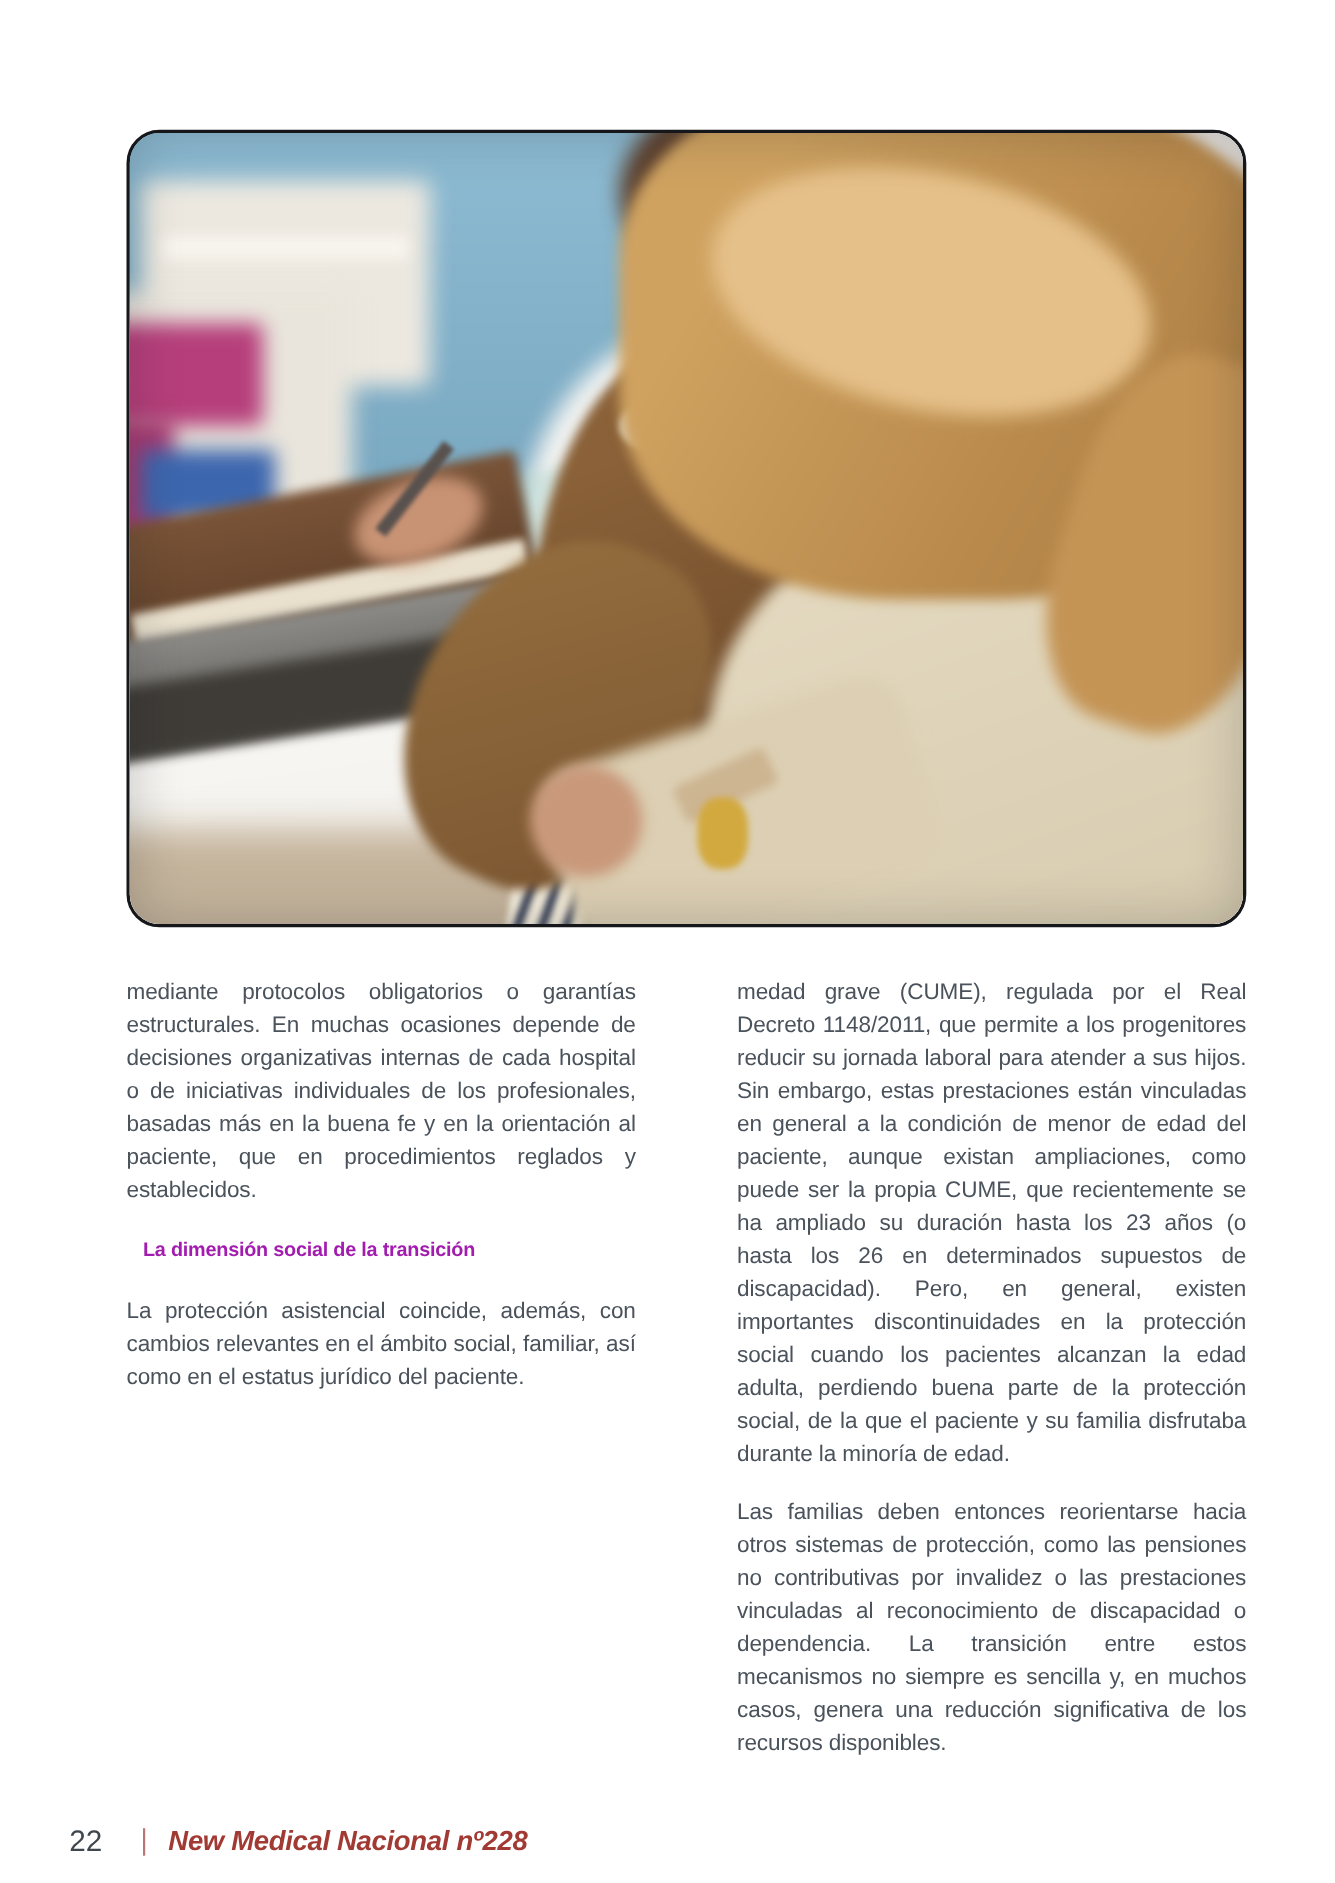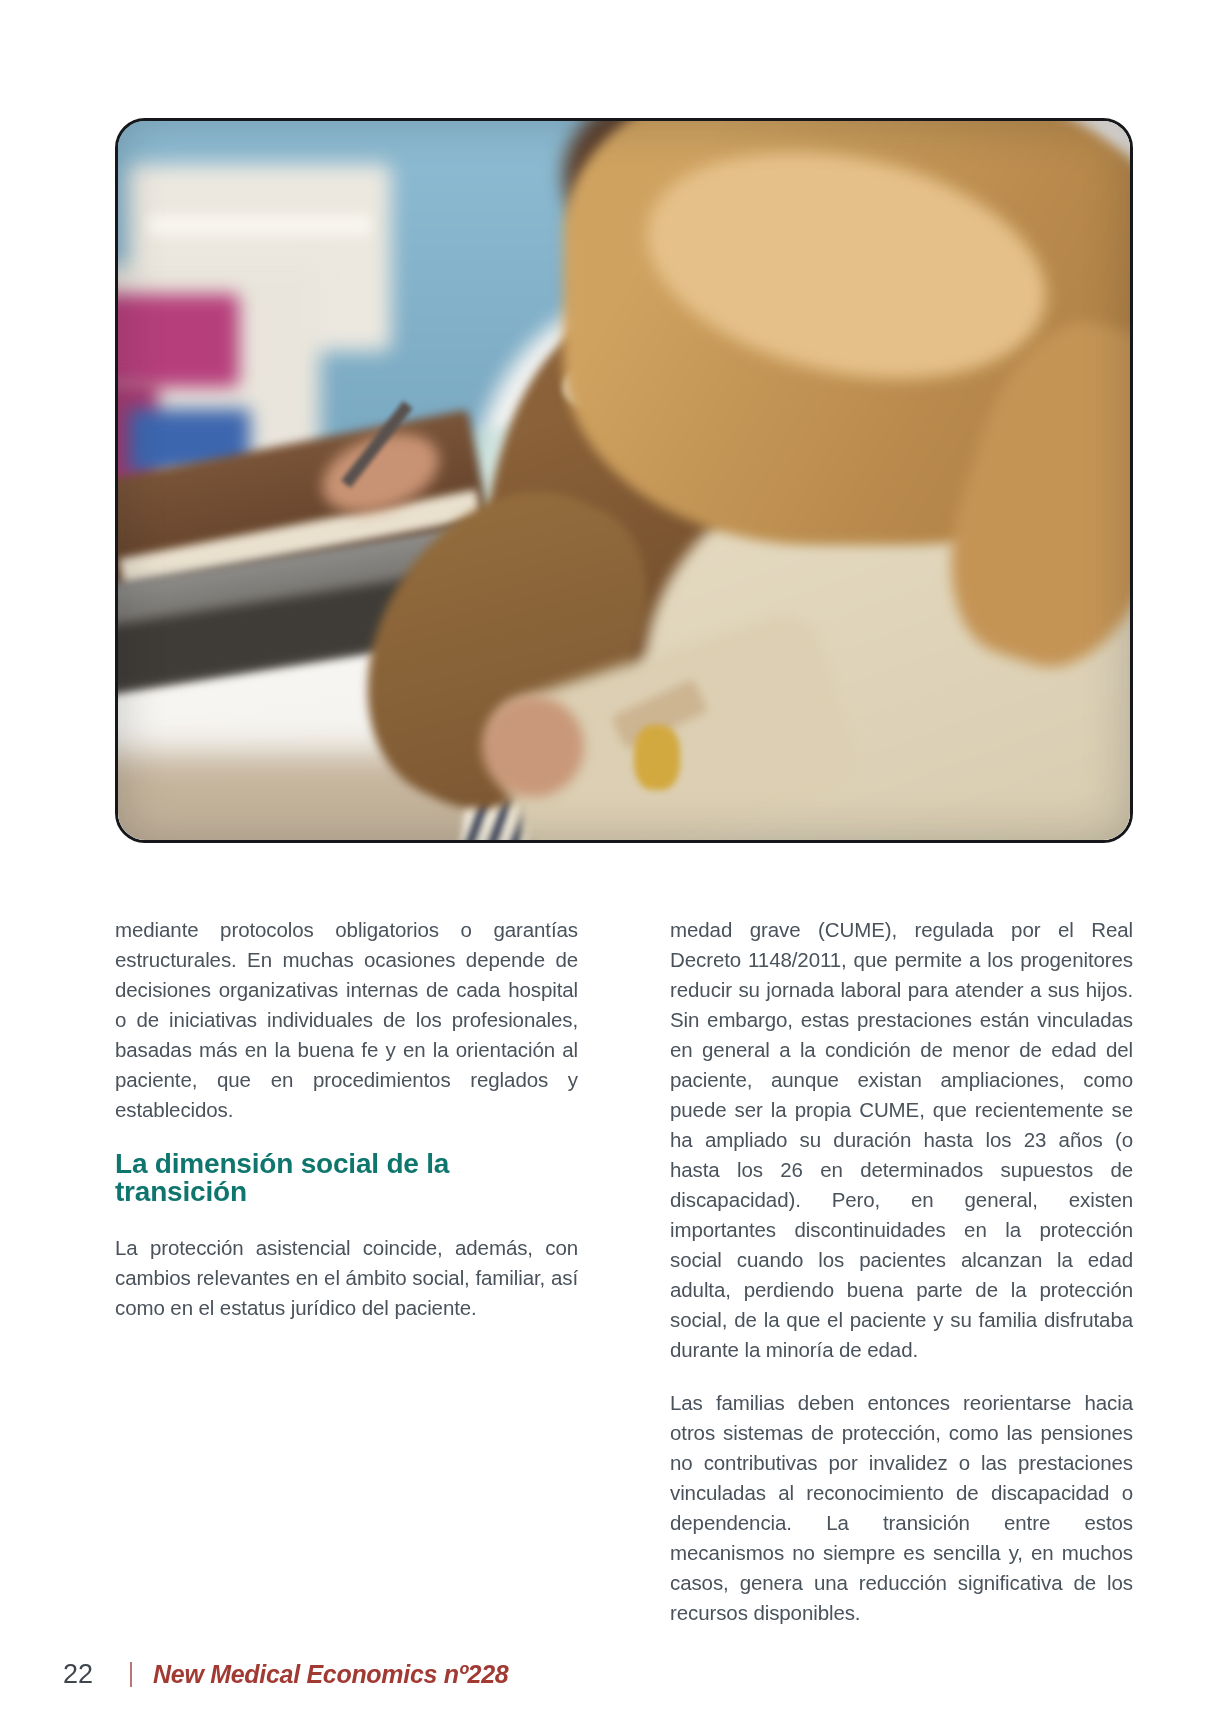--- a/index.html
+++ b/index.html
@@ -52,30 +52,30 @@
   .mom-arm{left:38%;top:74%;width:34%;height:26%;background:#dccfb3;filter:blur(7px);border-radius:40px;transform:rotate(-18deg);}
   .mom-hand{left:36%;top:80%;width:10%;height:14%;background:#c9987a;filter:blur(6px);border-radius:50%;}
   .watch-band{left:49%;top:80%;width:9%;height:5%;background:#cdb592;filter:blur(4px);transform:rotate(-25deg);border-radius:6px;}
   .watch{left:51%;top:84%;width:4.5%;height:9%;background:#d2a93f;filter:blur(3px);border-radius:40%;}
   .mom-hair{left:44%;top:-7%;width:64%;height:66%;background:linear-gradient(120deg,#cfa260 20%,#b98a4c 60%,#a87a40);filter:blur(6px);border-radius:40% 60% 55% 45%;}
   .mom-hair-hi{left:52%;top:5%;width:40%;height:30%;background:#e5c089;filter:blur(8px);border-radius:50%;transform:rotate(12deg);}
   .mom-hair-right{left:84%;top:28%;width:20%;height:48%;background:#c49455;filter:blur(7px);border-radius:40%;transform:rotate(18deg);}
   .vignette{left:0;top:0;width:100%;height:100%;box-shadow:inset 0 0 48px rgba(20,25,30,.22);border-radius:27px;}
   
   .columns{
-    position:absolute;left:115px;top:915px;width:1018px;
+    position:absolute;left:115px;top:887px;width:1018px;
     display:flex;gap:92px;color:#4A525B;
     font-size:20.5px;line-height:30px;text-align:justify;
     letter-spacing:-0.1px;
   }
   .col{width:477px;hyphens:auto;-webkit-hyphens:auto;}
   .col p{margin:0 0 23px 0;}
   .section-heading{
-    color:#0f766e;font-size:28px;line-height:28px;font-weight:bold;
-    margin:25px 0 27px 0;letter-spacing:-0.2px;text-align:left;
+    color:#a21caf;font-size:18px;line-height:28px;font-weight:bold;
+    margin:25px 0 27px 15px;letter-spacing:-0.2px;text-align:left;
   }
   
   .footer{
     position:absolute;left:63px;top:1658px;height:32px;
     display:flex;align-items:center;
   }
   .page-num{color:#3F464D;font-size:27px;letter-spacing:0;}
   .footer-divider{width:2px;height:25px;background:#A04A48;opacity:.75;margin:0 21px 0 37px;}
   .magazine-name{color:#A23A34;font-size:25px;font-weight:bold;font-style:italic;letter-spacing:-0.3px;}
 </style>
@@ -137,14 +137,14 @@
   </div>
   <div class="col">
     <p>medad grave (CUME), regulada por el Real Decreto 1148/2011, que permite a los progenitores reducir su jornada laboral para atender a sus hijos. Sin embargo, estas prestaciones están vinculadas en general a la condición de menor de edad del paciente, aunque existan ampliaciones, como puede ser la propia CUME, que recientemente se ha ampliado su duración hasta los 23 años (o hasta los 26 en determinados supuestos de discapacidad). Pero, en general, existen importantes discontinuidades en la protección social cuando los pacientes alcanzan la edad adulta, perdiendo buena parte de la protección social, de la que el paciente y su familia disfrutaba durante la minoría de edad.</p>
     <p>Las familias deben entonces reorientarse hacia otros sistemas de protección, como las pensiones no contributivas por invalidez o las prestaciones vinculadas al reconocimiento de discapacidad o dependencia. La transición entre estos mecanismos no siempre es sencilla y, en muchos casos, genera una reducción significativa de los recursos disponibles.</p>
   </div>
 </div>
 
 <div class="footer">
   <span class="page-num">22</span>
   <span class="footer-divider"></span>
-  <span class="magazine-name">New Medical Economics nº228</span>
+  <span class="magazine-name">New Medical Nacional nº228</span>
 </div>
 
 </body></html>

